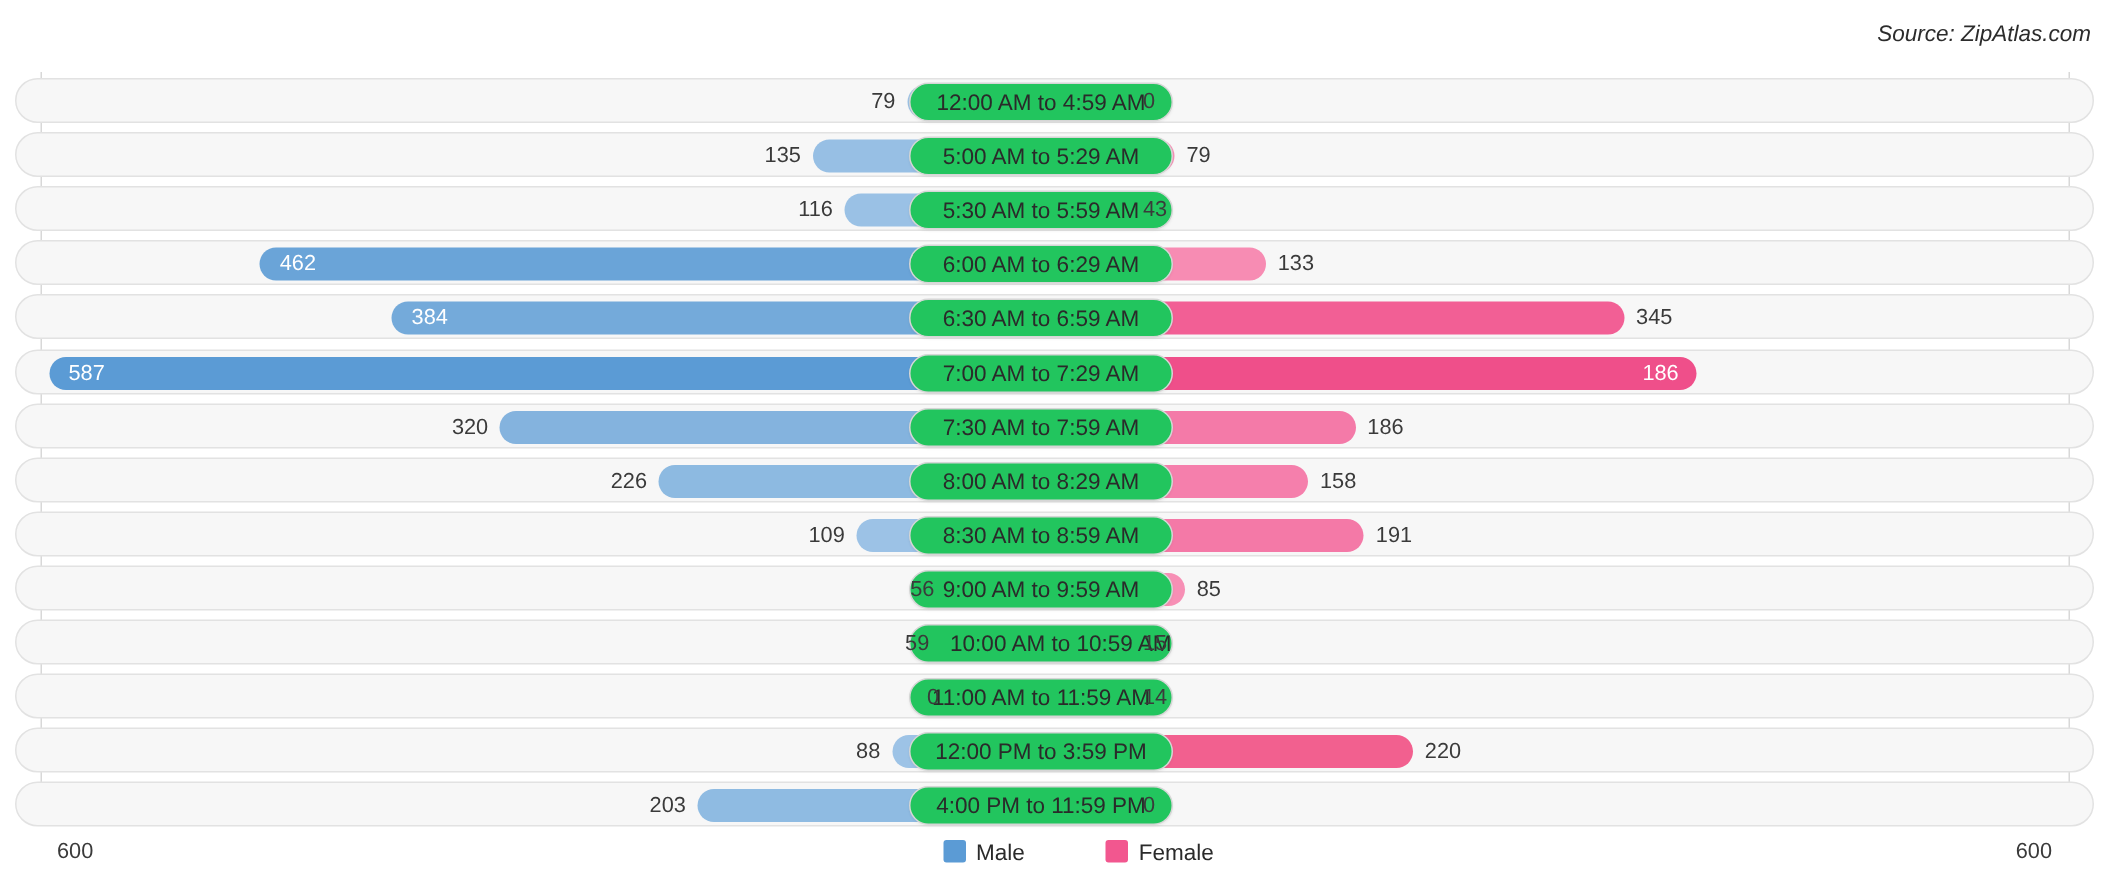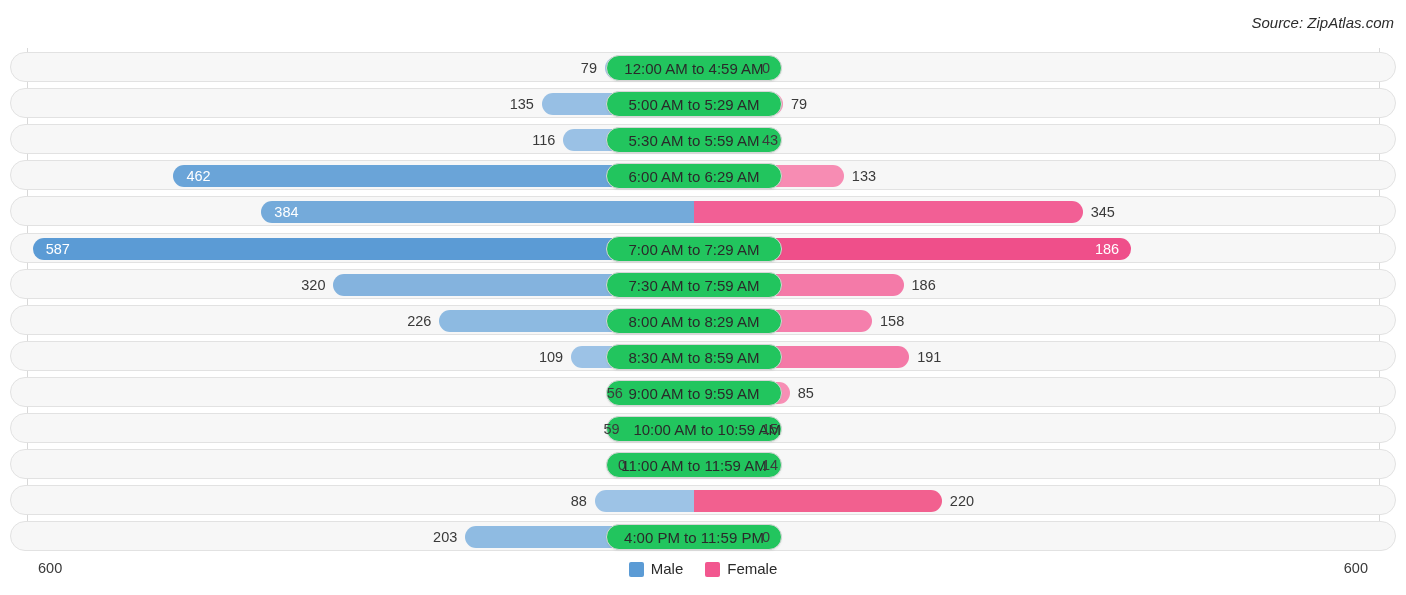--- a/index.html
+++ b/index.html
@@ -66,21 +66,21 @@
   #footer{position:absolute;left:0;top:556px;width:1406px;height:39px;}
   .axis-end{
     position:absolute;top:4px;font-size:14.5px;color:#3a3a3a;white-space:nowrap;
   }
   #axis-end-left{left:38px;}
   #axis-end-right{right:38px;}
   #legend{
     position:absolute;left:0;top:4px;width:1406px;
     display:flex;justify-content:center;align-items:center;gap:22px;
   }
-  .legend-item{display:flex;align-items:flex-end;gap:7px;}
+  .legend-item{display:flex;align-items:flex-start;gap:7px;margin-left:32px;}
   .legend-swatch{width:15px;height:15px;border-radius:2px;display:block;}
   .legend-label{font-size:15px;color:#2a2a2a;white-space:nowrap;}
 </style>
 </head>
 <body>
 
 <div id="header">
   <div id="source-label">Source: ZipAtlas.com</div>
 </div>
 
@@ -112,20 +112,21 @@
     <div class="row" style="top: 112.3px;">
       <div class="bar bar-male" style="background: rgb(106, 164, 216); left: 162.48px; width: 520.52px;"></div>
       <div class="bar bar-female" style="background: rgb(247, 140, 179); left: 683px; width: 149.847px;"></div>
       <div class="center-pill" style="left: 595px; width: 176px;">6:00 AM to 6:29 AM</div>
       <div class="val inside" style="left: 175.48px;">462</div>
       <div class="val right-out" style="left: 840.847px; width: 60px;">133</div>
     </div>
     <div class="row" style="top: 148.4px;">
       <div class="bar bar-male" style="background: rgb(116, 170, 218); left: 250.36px; width: 432.64px;"></div>
       <div class="bar bar-female" style="background: rgb(242, 95, 149); left: 683px; width: 388.7px;"></div>
+      <div class="center-pill" style="left: 595px; width: 176px;">6:30 AM to 6:59 AM</div>
       <div class="val inside" style="left: 263.36px;">384</div>
       <div class="val right-out" style="left: 1079.7px; width: 60px;">345</div>
     </div>
     <div class="row" style="top: 184.5px;">
       <div class="bar bar-male" style="background: rgb(91, 155, 213); left: 21.6467px; width: 661.353px;"></div>
       <div class="bar bar-female" style="background: rgb(239, 79, 138); left: 683px; width: 437.147px;"></div>
       <div class="center-pill" style="left: 595px; width: 176px;">7:00 AM to 7:29 AM</div>
       <div class="val inside" style="left: 34.6467px;">587</div>
       <div class="val inside" style="left: 1072.15px; width: 36px; text-align: right;">186</div>
     </div>
@@ -167,20 +168,21 @@
     <div class="row" style="top: 401.1px;">
       <div class="bar bar-male" style="background: rgb(168, 201, 233); left: 623px; width: 60px;"></div>
       <div class="bar bar-female" style="background: rgb(249, 162, 193); left: 683px; width: 60px;"></div>
       <div class="center-pill" style="left: 595px; width: 176px;">11:00 AM to 11:59 AM</div>
       <div class="val left-out" style="left: 555px; width: 60px;">0</div>
       <div class="val right-out" style="left: 751px; width: 60px;">14</div>
     </div>
     <div class="row" style="top: 437.2px;">
       <div class="bar bar-male" style="background: rgb(157, 195, 230); left: 583.853px; width: 99.1467px;"></div>
       <div class="bar bar-female" style="background: rgb(242, 96, 143); left: 683px; width: 247.867px;"></div>
+      <div class="center-pill" style="left: 595px; width: 176px;">12:00 PM to 3:59 PM</div>
       <div class="val left-out" style="left: 515.853px; width: 60px;">88</div>
       <div class="val right-out" style="left: 938.867px; width: 60px;">220</div>
     </div>
     <div class="row" style="top: 473.3px;">
       <div class="bar bar-male" style="background: rgb(143, 187, 226); left: 454.287px; width: 228.713px;"></div>
       <div class="bar bar-female" style="background: rgb(249, 168, 197); left: 683px; width: 60px;"></div>
       <div class="center-pill" style="left: 595px; width: 176px;">4:00 PM to 11:59 PM</div>
       <div class="val left-out" style="left: 386.287px; width: 60px;">203</div>
       <div class="val right-out" style="left: 751px; width: 60px;">0</div>
     </div>

